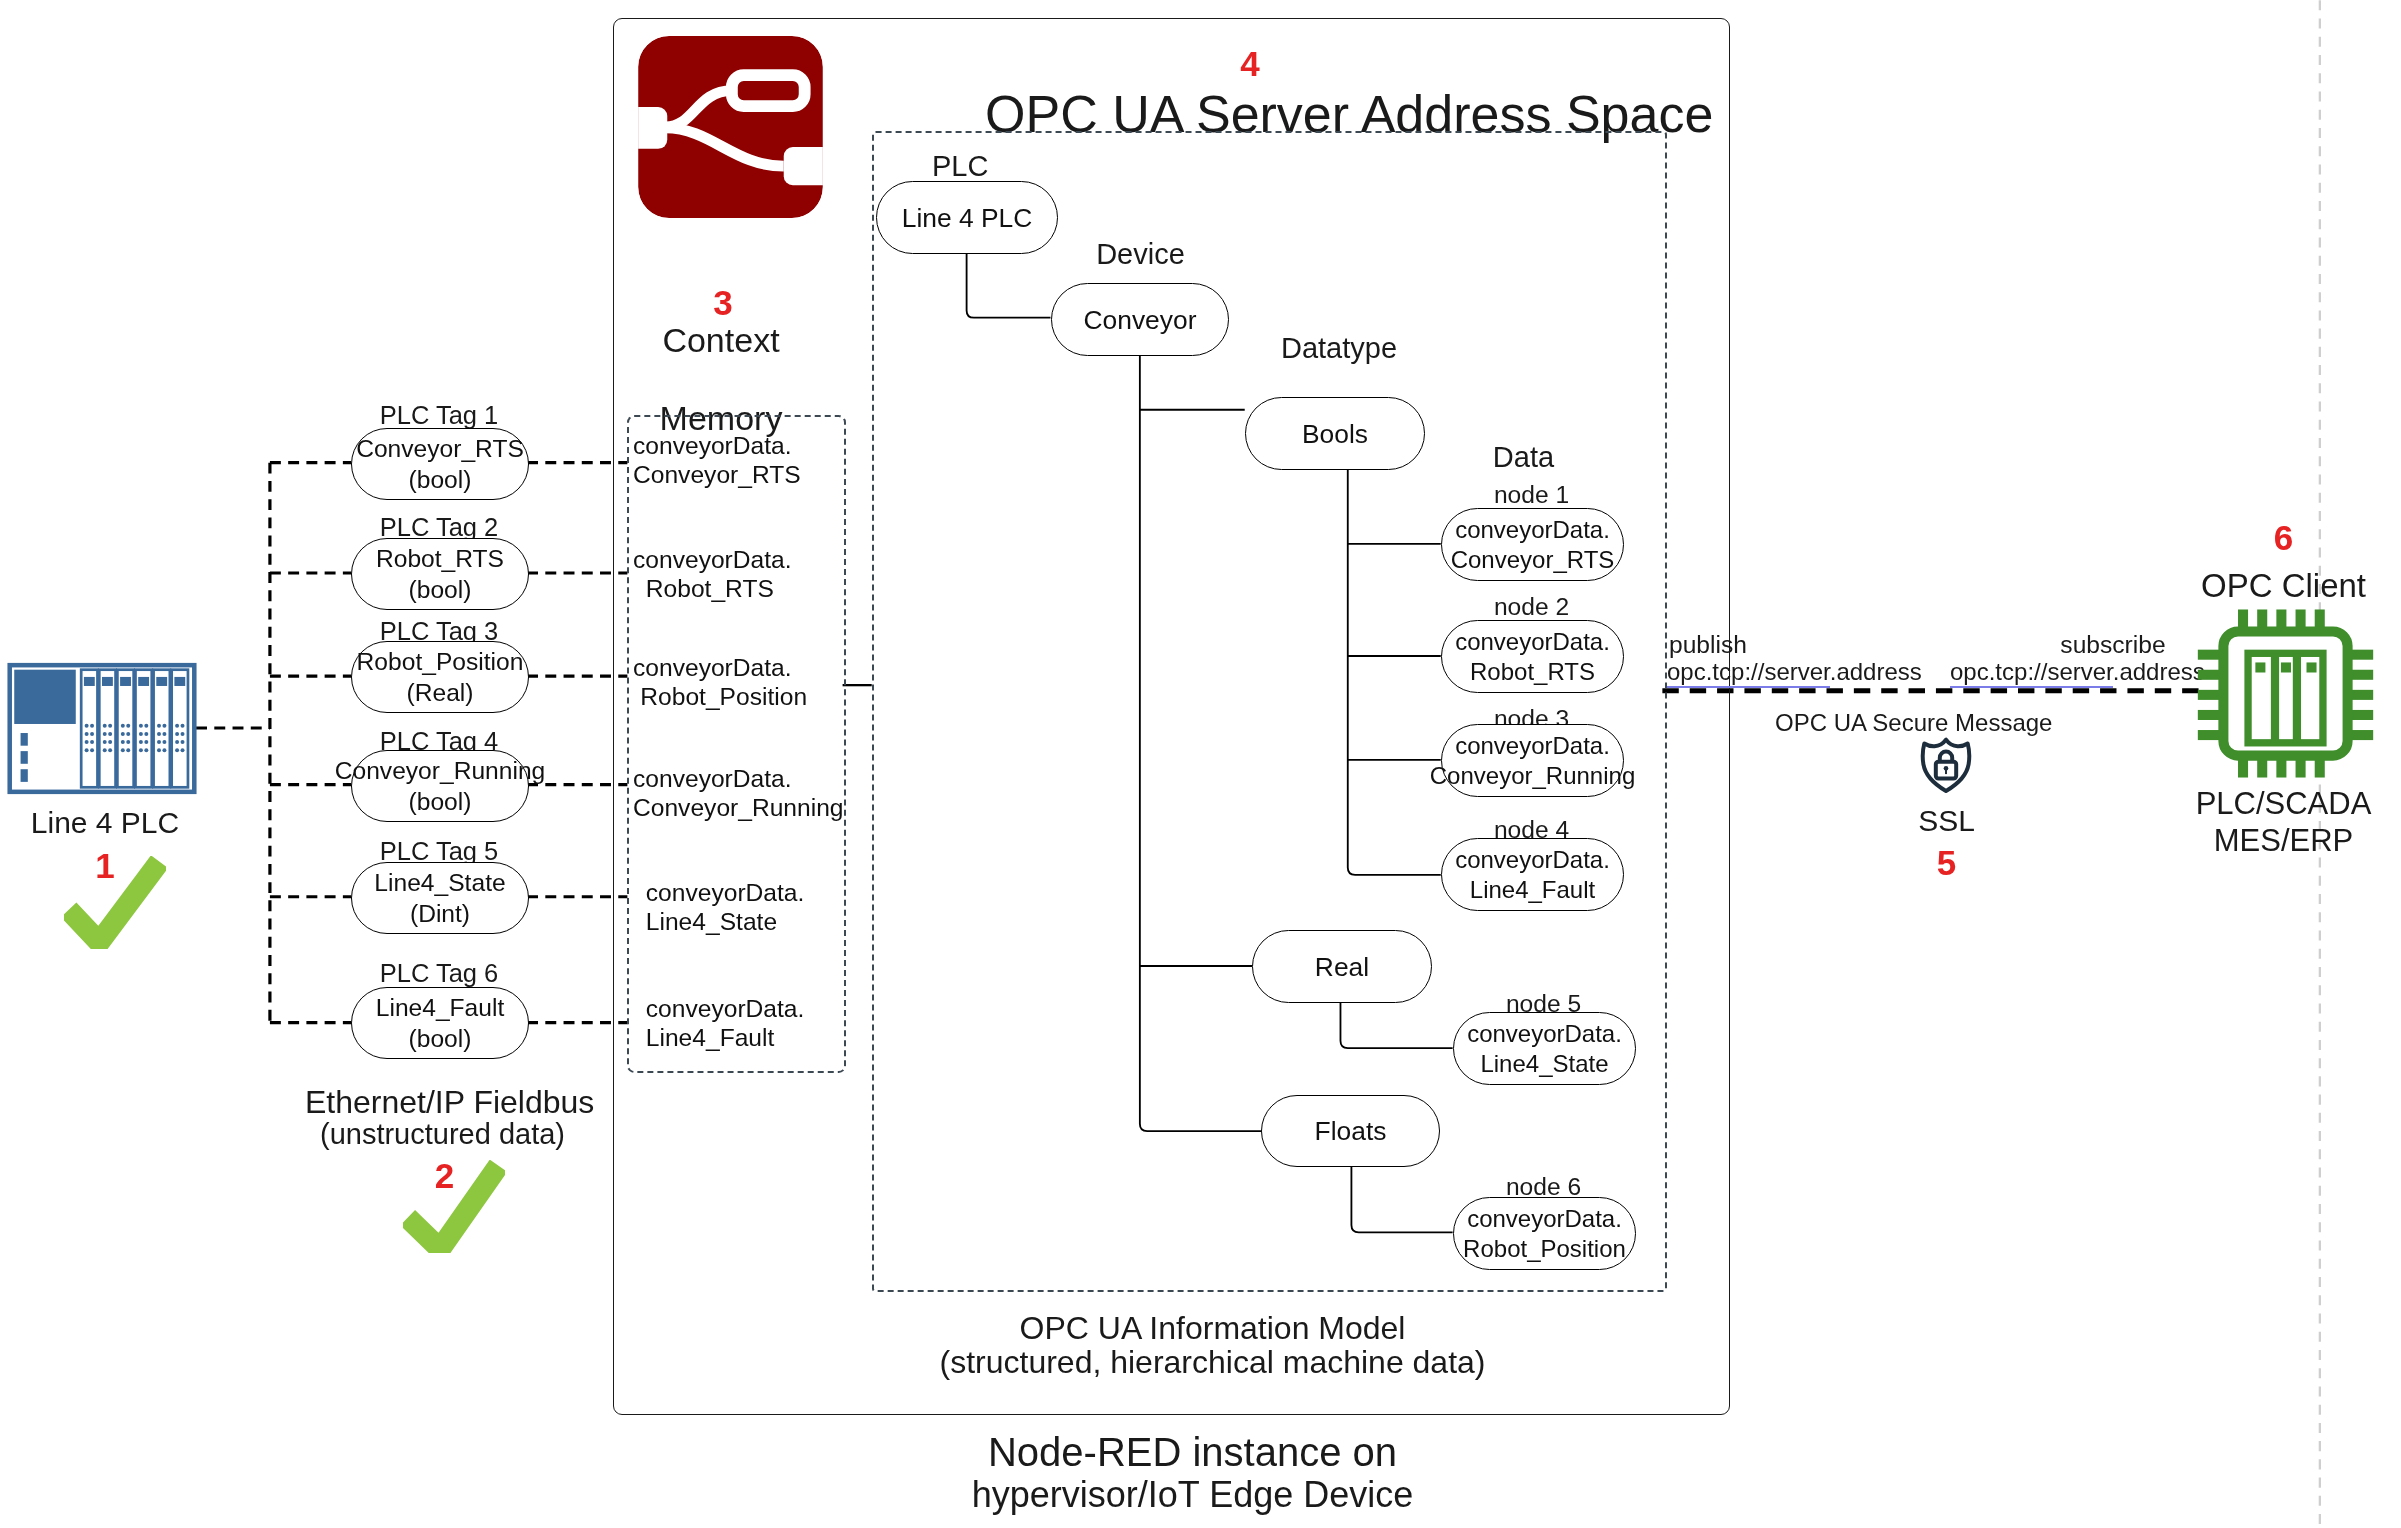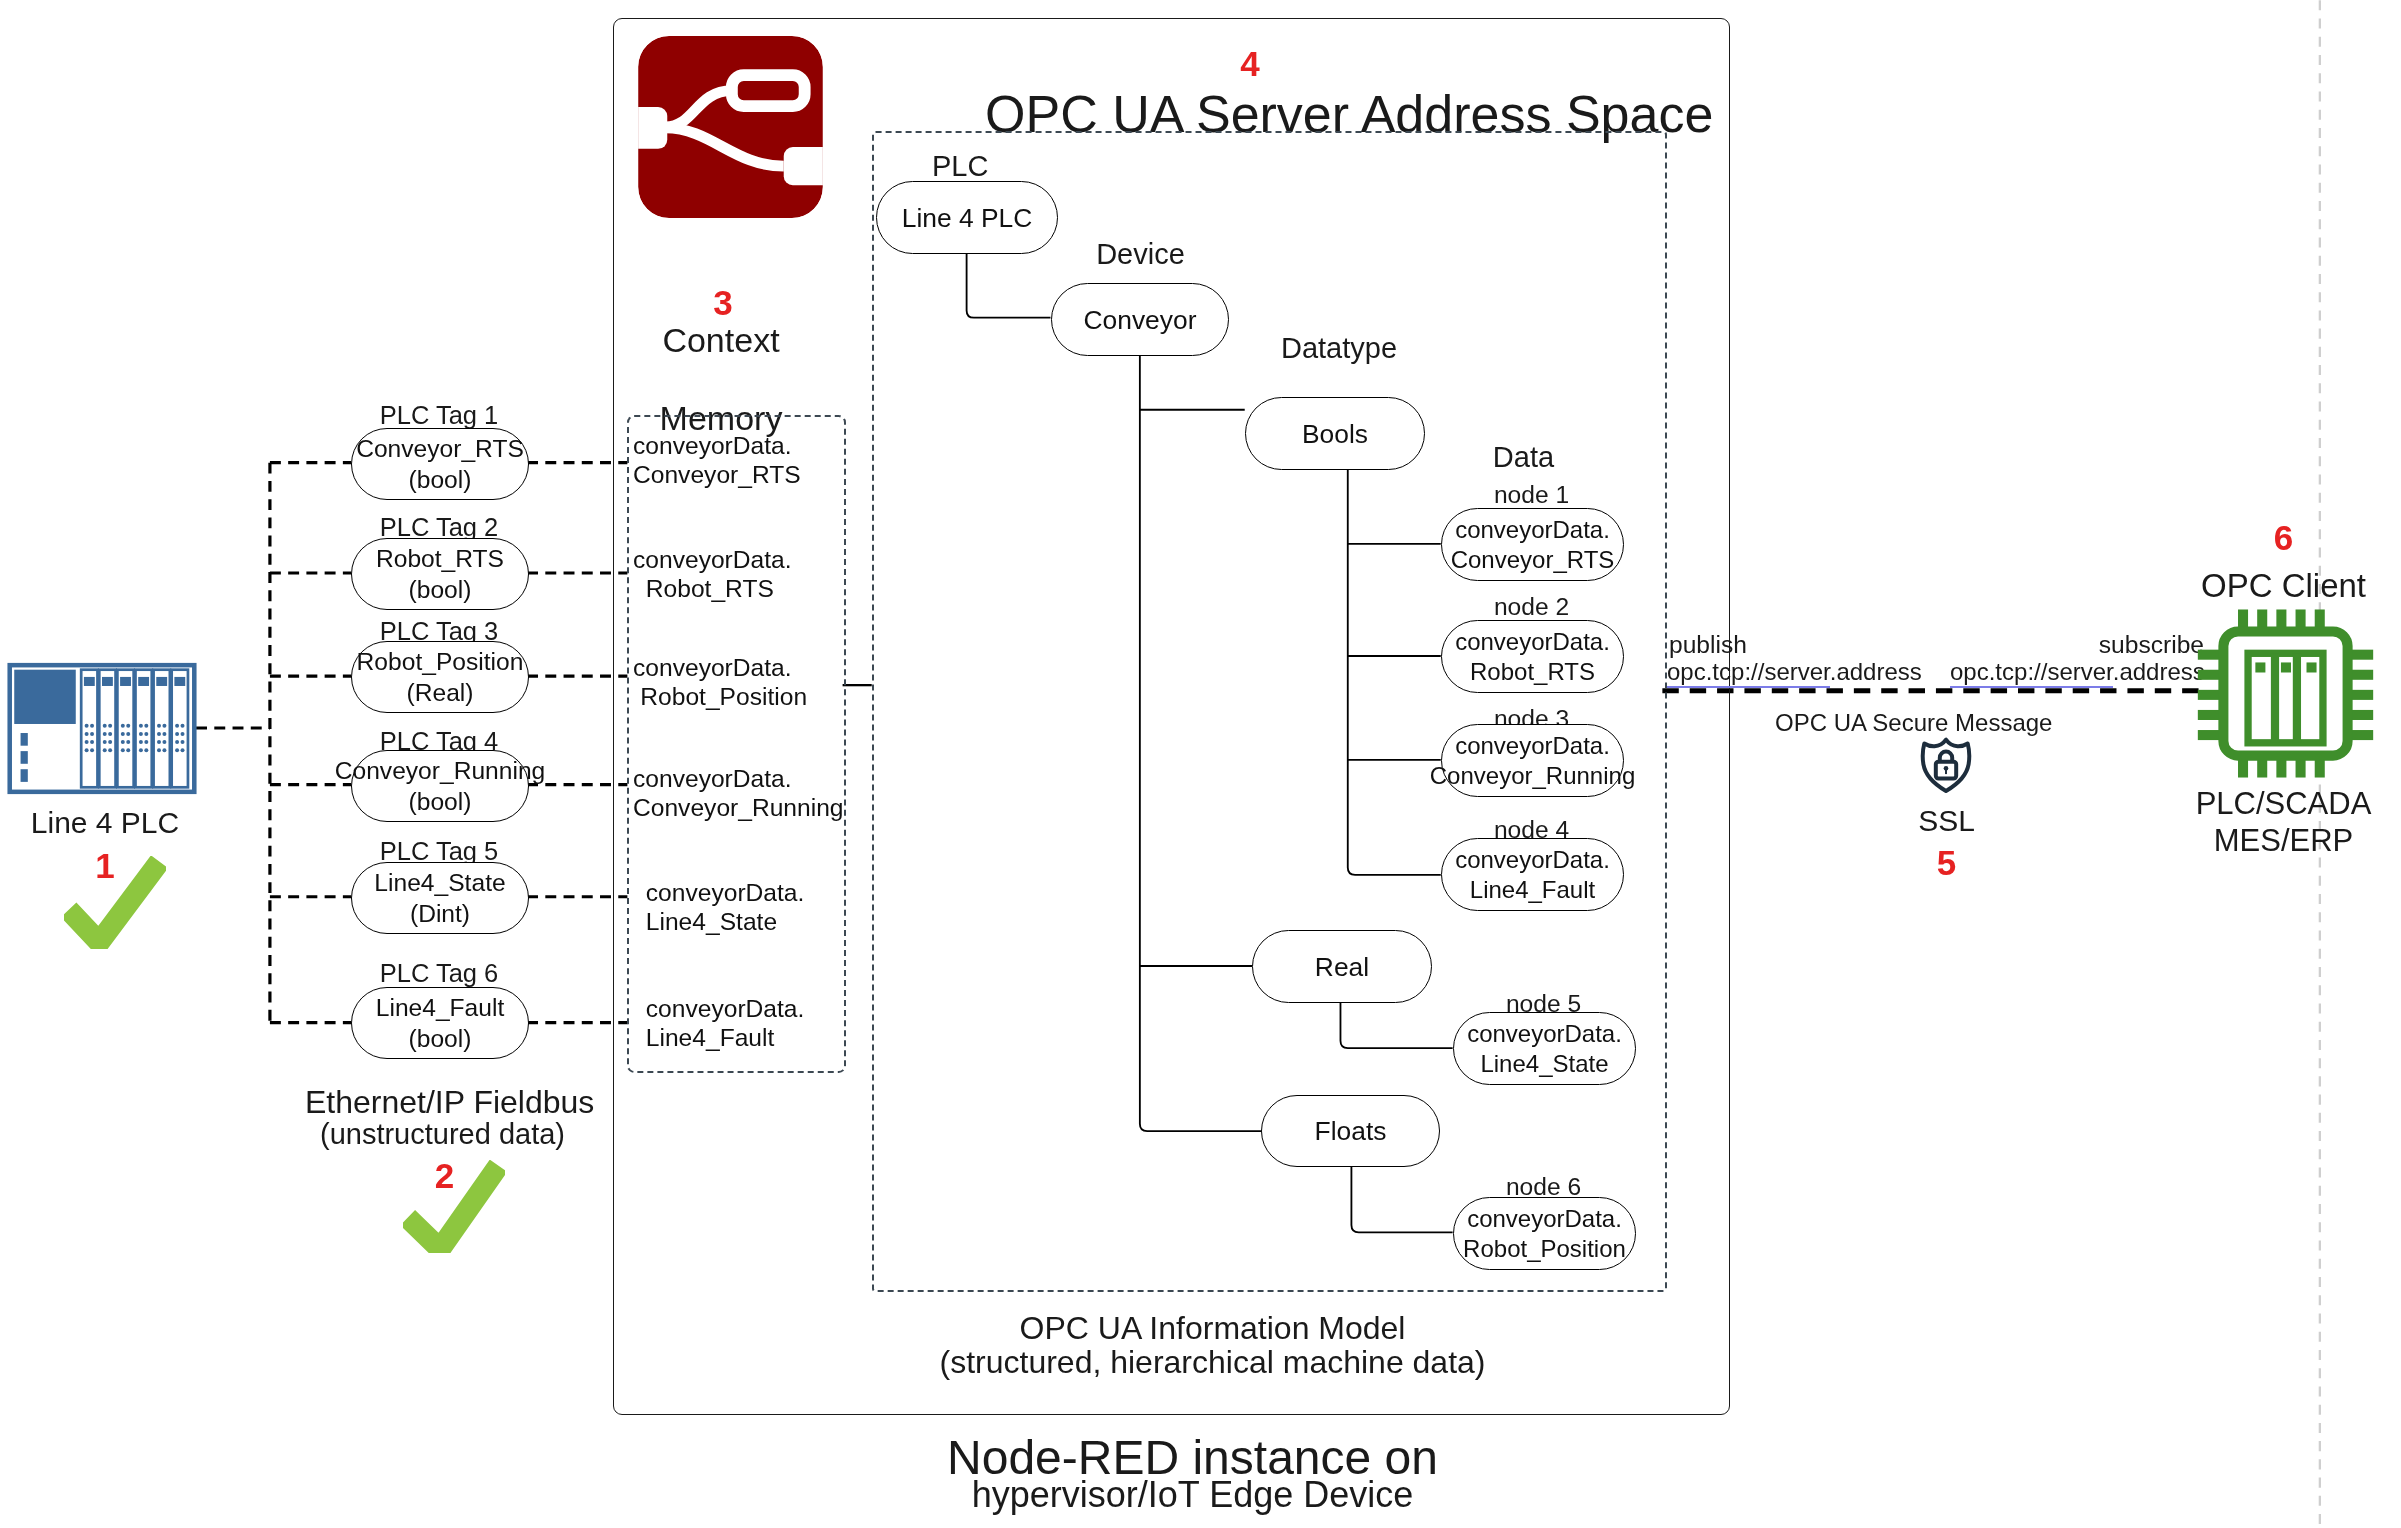--- a/index.html
+++ b/index.html
@@ -314,28 +314,28 @@
   </div>
   <div class="txt node-label" style="left:1453px;top:1173px;">node 6</div>
   <div class="oval node-oval" style="left:1453px;top:1197px;">
     <span class="l1">conveyorData.</span>
     <span class="l2">Robot_Position</span>
   </div>
 
   <div class="txt ctr" style="left:939px;top:1310px;width:547px;font-size:32px;">OPC UA Information Model</div>
   <div class="txt ctr" style="left:939px;top:1344px;width:547px;font-size:32px;">(structured, hierarchical machine data)</div>
 
-  <div class="txt ctr" style="left:919px;top:1430px;width:547px;font-size:48px;">Node-RED instance on</div>
+  <div class="txt ctr" style="left:919px;top:1430px;width:547px;font-size:40px;">Node-RED instance on</div>
   <div class="txt ctr" style="left:919px;top:1474px;width:547px;font-size:36px;">hypervisor/IoT Edge Device</div>
 
   <div class="txt" style="left:1669px;top:631px;font-size:24.6px;">publish</div>
   <div class="txt" style="left:1667px;top:658px;font-size:24px;">
     <span class="url-u">opc.tcp://server</span><span>.address</span>
   </div>
-  <div class="txt" style="left:2022px;top:631px;width:182px;text-align:right;font-size:24.6px;">subscribe</div>
+  <div class="txt" style="left:2022px;top:631px;width:182px;text-align:center;font-size:24.6px;">subscribe</div>
   <div class="txt" style="left:1950px;top:658px;font-size:24px;">
     <span class="url-u">opc.tcp://server</span><span>.address</span>
   </div>
   <div class="txt ctr" style="left:1775px;top:709px;width:274px;font-size:24px;">OPC UA Secure Message</div>
 
   <svg class="abs" style="left:1915px;top:735px;" width="62" height="64" viewBox="0 0 70 72">
     <path d="M35 5 Q30 12 22 12.5 Q15.5 12.8 10.5 9.5 Q7.5 21 9.5 33 Q12.5 50 35 63 Q57.5 50 60.5 33 Q62.5 21 59.5 9.5 Q54.5 12.8 48 12.5 Q40 12 35 5 Z" fill="#fff" stroke="#1D2D3C" stroke-width="4.5" stroke-linejoin="round"></path>
     <path d="M28 30 v-4.5 a7 7 0 0 1 14 0 V30" fill="none" stroke="#1D2D3C" stroke-width="4.5"></path>
     <rect x="23.5" y="30" width="23" height="19" rx="3" fill="none" stroke="#1D2D3C" stroke-width="4.5"></rect>
     <circle cx="35" cy="37.5" r="2.6" fill="#1D2D3C"></circle>

